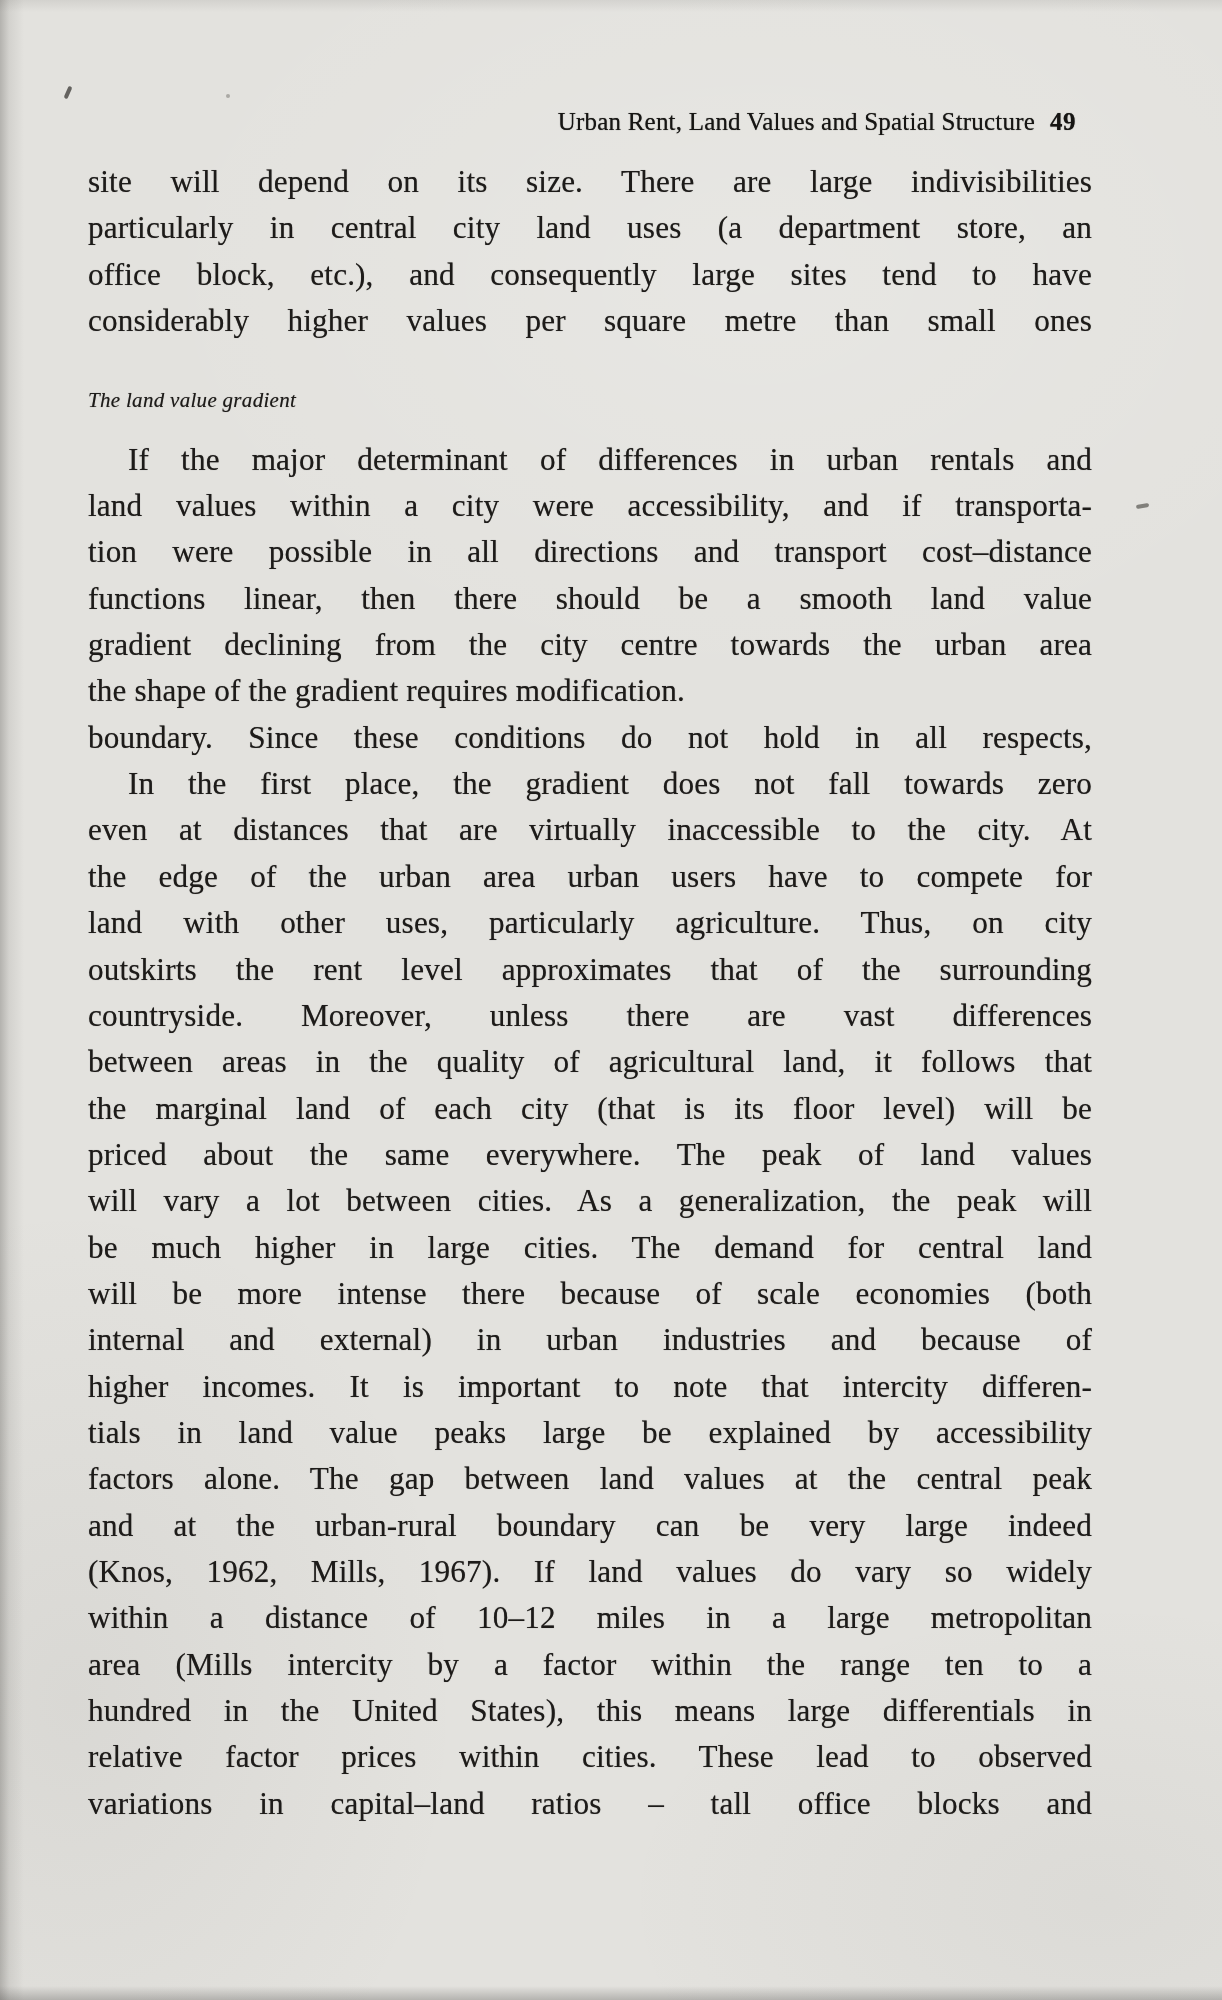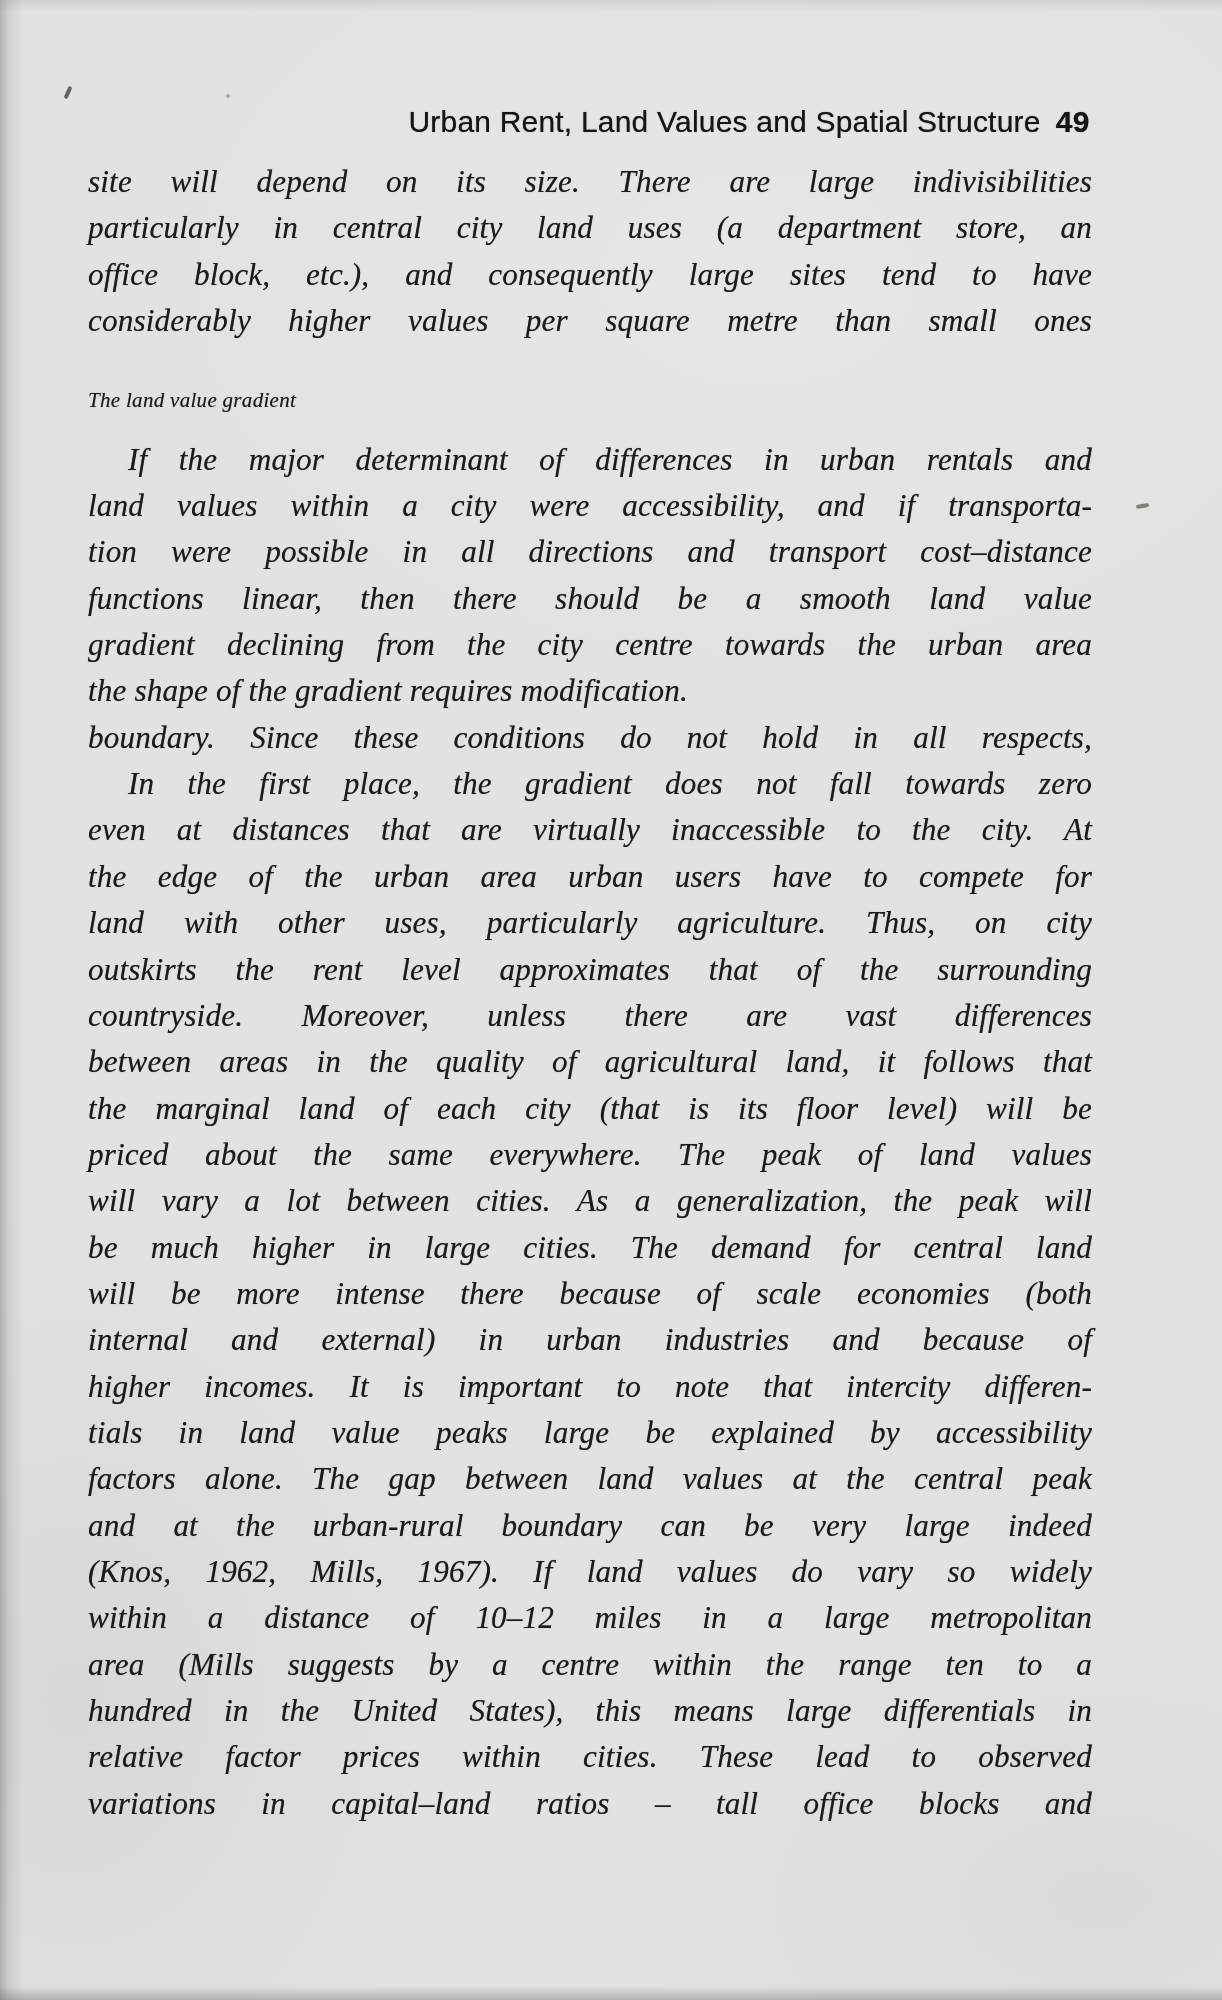--- a/index.html
+++ b/index.html
@@ -31,23 +31,23 @@
     pointer-events: none;
   }
   .edge-bottom {
     position: absolute; left: 0; bottom: 0; right: 0; height: 14px;
     background: linear-gradient(0deg, rgba(60,58,56,0.28), rgba(60,58,56,0));
     pointer-events: none;
   }
   .running-head {
     position: absolute;
     top: 104px;
-    right: 132px;
-    font-family: Liberation Sans, sans-serif;
-    font-size: 30px;
+    right: 146px;
+    font-family: Liberation Serif, serif;
+    font-size: 25px;
     line-height: 35px;
     white-space: nowrap;
     color: #161513;
     text-shadow: 0 0 0.8px rgba(22,21,19,0.75);
     letter-spacing: 0.2px;
   }
   .running-head .pageno {
     font-weight: 700;
     margin-left: 15px;
     letter-spacing: 0.5px;
@@ -59,21 +59,20 @@
     width: 1004px;
   }
   .line {
     font-size: 31.2px;
     line-height: 46.35px;
     height: 46.35px;
     letter-spacing: 0.15px;
     text-shadow: 0 0 0.7px rgba(29,27,25,0.6);
     white-space: normal;
     overflow: visible;
-    font-style: italic;
   }
   .line.justify {
     text-align: justify;
     text-align-last: justify;
     text-justify: inter-word;
   }
   .line.indent {
     text-indent: 40px;
   }
   .heading {
@@ -151,20 +150,20 @@
         <div class="line justify">will vary a lot between cities. As a generalization, the peak will</div>
         <div class="line justify">be much higher in large cities. The demand for central land</div>
         <div class="line justify">will be more intense there because of scale economies (both</div>
         <div class="line justify">internal and external) in urban industries and because of</div>
         <div class="line justify">higher incomes. It is important to note that intercity differen-</div>
         <div class="line justify">tials in land value peaks large be explained by accessibility</div>
         <div class="line justify">factors alone. The gap between land values at the central peak</div>
         <div class="line justify">and at the urban-rural boundary can be very large indeed</div>
         <div class="line justify">(Knos, 1962, Mills, 1967). If land values do vary so widely</div>
         <div class="line justify">within a distance of 10–12 miles in a large metropolitan</div>
-        <div class="line justify">area (Mills suggests by a centre within the range ten to a</div>
+        <div class="line justify">area (Mills intercity by a factor within the range ten to a</div>
         <div class="line justify">hundred in the United States), this means large differentials in</div>
         <div class="line justify">relative factor prices within cities. These lead to observed</div>
         <div class="line justify">variations in capital–land ratios – tall office blocks and</div>
       </div>
     </div>
 
 </div>
 
 </body></html>

